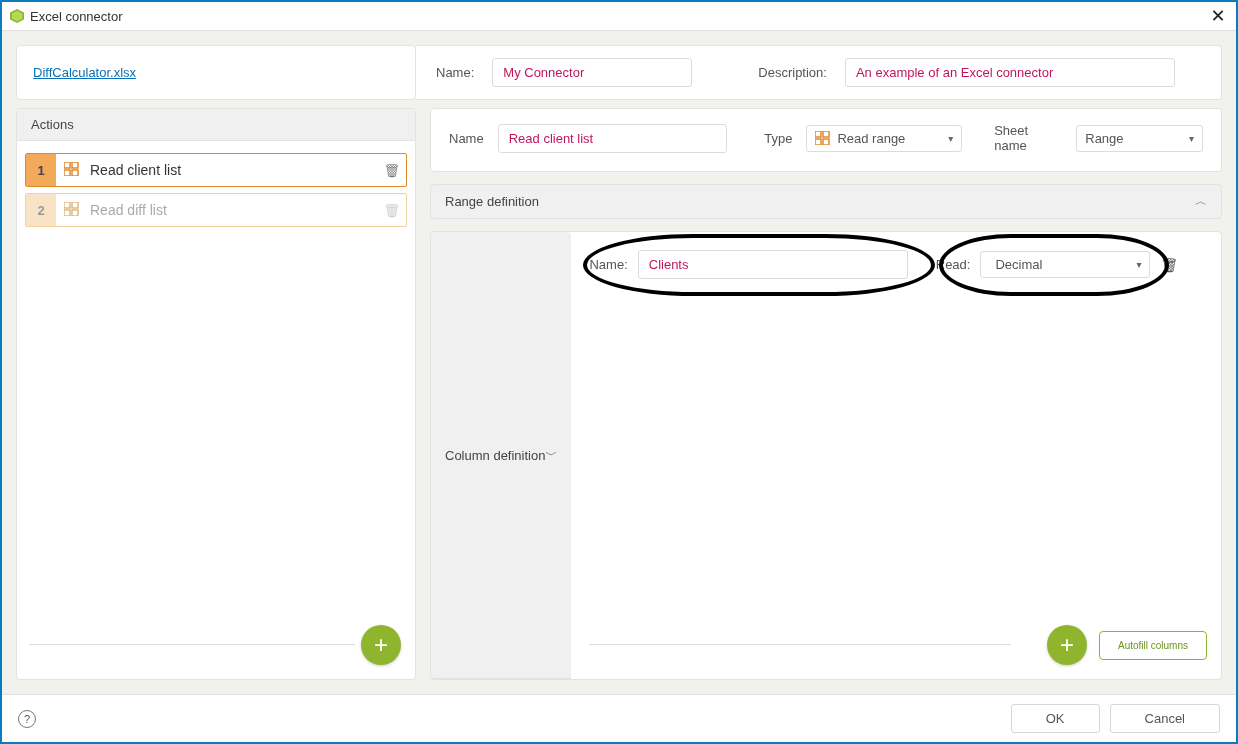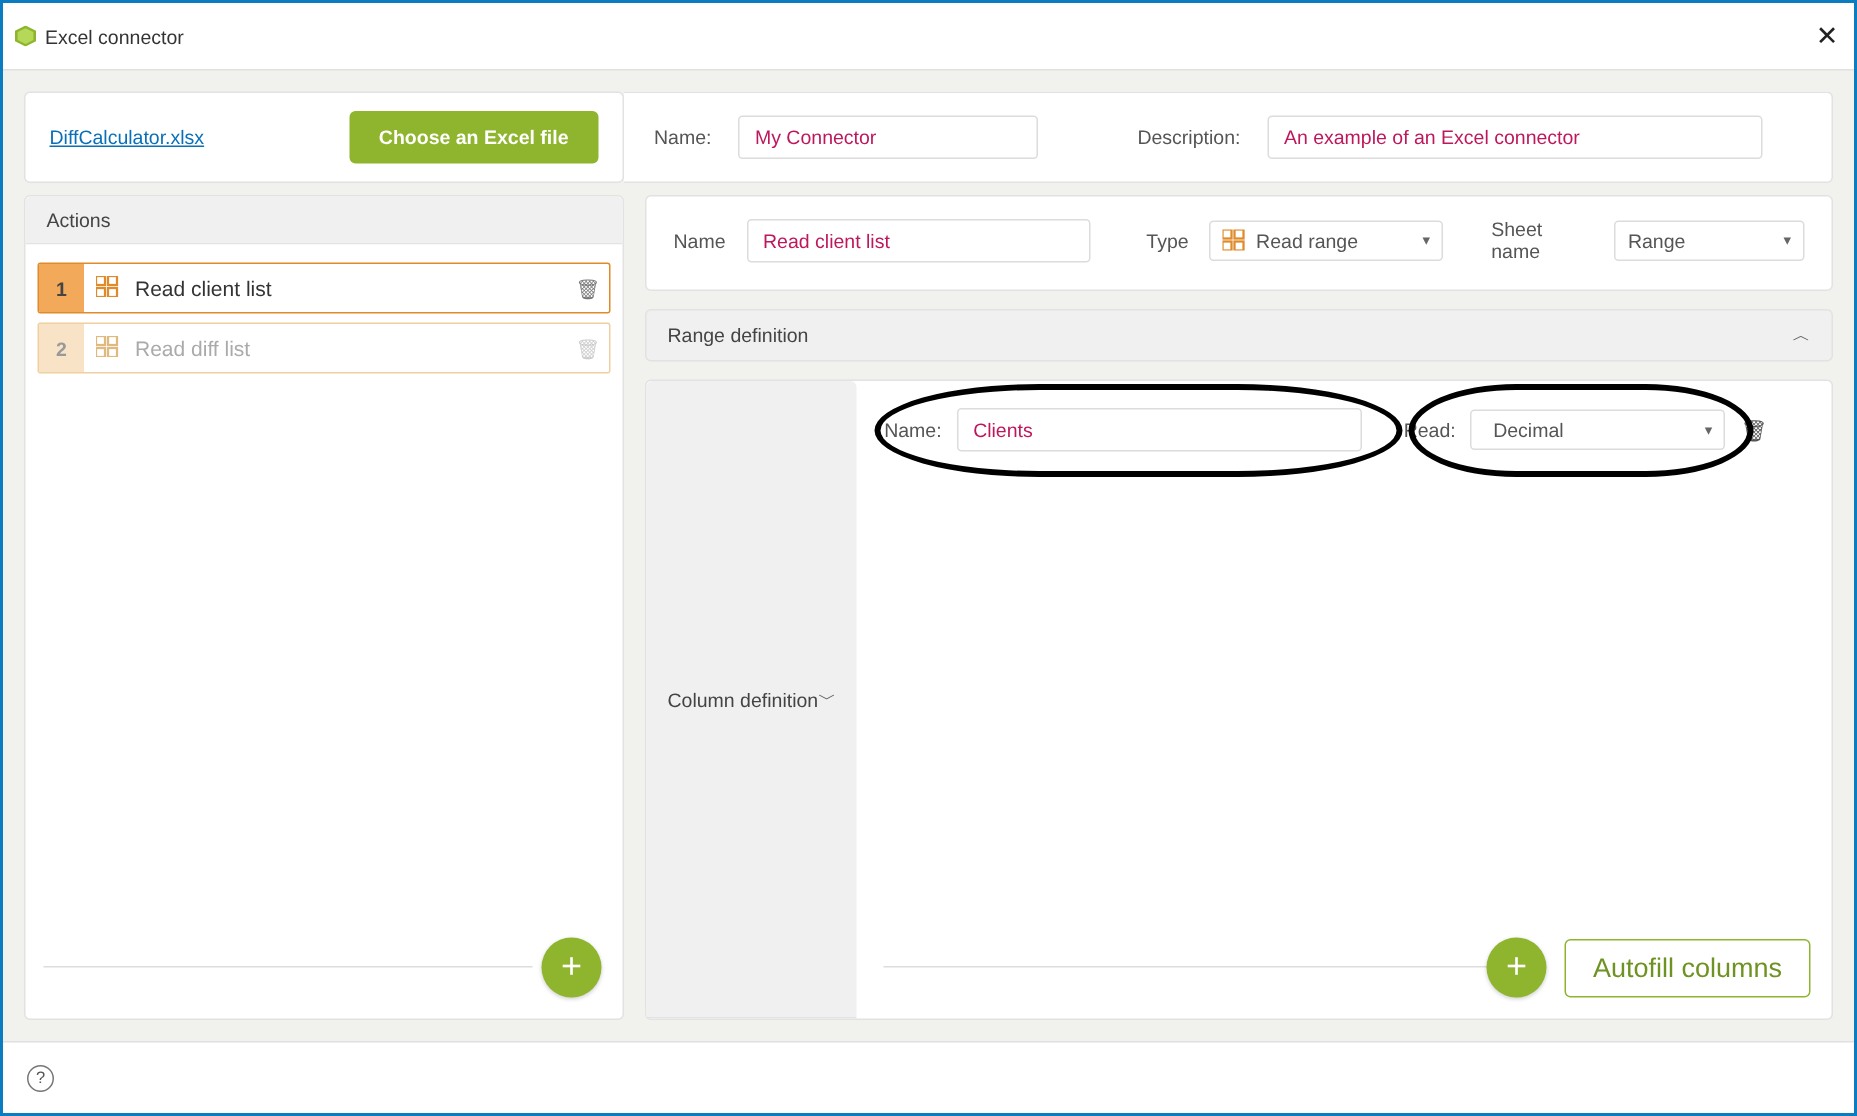--- a/index.html
+++ b/index.html
@@ -2,21 +2,21 @@
 <html><head>
 <meta charset="utf-8">
 <style>
   * { box-sizing: border-box; margin: 0; padding: 0; }
   html, body { width: 100%; height: 100%; font-family: "Segoe UI", Arial, sans-serif; font-size: 13px; color: #333; }
   .window {
     width: 1238px; height: 744px; border: 2px solid #0b7cbf; background: #fff;
     display: flex; flex-direction: column; position: relative;
   }
   .titlebar {
-    height: 44px; display: flex; align-items: center; padding: 1px 8px; justify-content: space-between;
+    height: 28px; display: flex; align-items: center; padding: 1px 8px; justify-content: space-between;
   }
   .titlebar-left { display: flex; align-items: center; gap: 6px; }
   .app-icon { width: 14px; height: 14px; }
   .title-text { font-size: 13px; color: #333; }
   .close-btn { font-size: 18px; cursor: pointer; width: 20px; text-align: center; color:#222; }
 
   .body-area {
     flex: 1; background: #f1f1ee; padding: 14px; display: flex; flex-direction: column; gap: 8px;
     border-top: 1px solid #e0e0e0;
   }
@@ -116,21 +116,21 @@
   .del-icon { cursor:pointer; color:#555; font-size:14px; }
 
   .highlight-oval {
     position:absolute; border:4px solid #000; border-radius:50%/80%; pointer-events:none;
   }
   .oval1 { left: -6px; top: -16px; width: 352px; height: 62px; }
   .oval2 { left: 350px; top: -16px; width: 230px; height: 62px; }
 
   .autofill-btn {
     border: 1px solid #8fb52e; color: #6f9322; background:#fff; border-radius:4px;
-    padding: 8px 18px; font-size: 18px; cursor:pointer;
+    padding: 8px 18px; font-size: 10px; cursor:pointer;
   }
   .bottom-row {
     position:absolute; right:14px; bottom:14px; display:flex; align-items:center; gap:12px;
   }
   .col-hr { position:absolute; left:18px; right:210px; bottom:34px; border:none; border-top:1px solid #ddd; }
 
   .footer {
     height: 48px; border-top: 1px solid #e0e0e0; background:#fff;
     display:flex; align-items:center; justify-content:space-between; padding: 0 16px;
   }
@@ -155,21 +155,20 @@
       <span class="title-text">Excel connector</span>
     </div>
     <div class="close-btn">✕</div>
   </div>
 
   <div class="body-area">
 
     <div class="top-row">
       <div class="file-box card">
         <span class="file-link">DiffCalculator.xlsx</span>
-        <button class="choose-btn">Choose an Excel file</button>
       </div>
       <div class="name-desc-box">
         <span class="lbl">Name:</span>
         <input class="text-input wide" value="My Connector" style="">
         <span style="width:30px"></span>
         <span class="lbl">Description:</span>
         <input class="text-input wider" value="An example of an Excel connector" style="">
       </div>
     </div>
 
@@ -272,14 +271,18 @@
             </div>
           </div>
         </div>
 
       </div>
     </div>
   </div>
 
   <div class="footer">
     <div class="help-icon">?</div>
+    <div class="footer-btns">
+      <button class="flat-btn">OK</button>
+      <button class="flat-btn">Cancel</button>
+    </div>
   </div>
 </div>
 
 </body></html>

